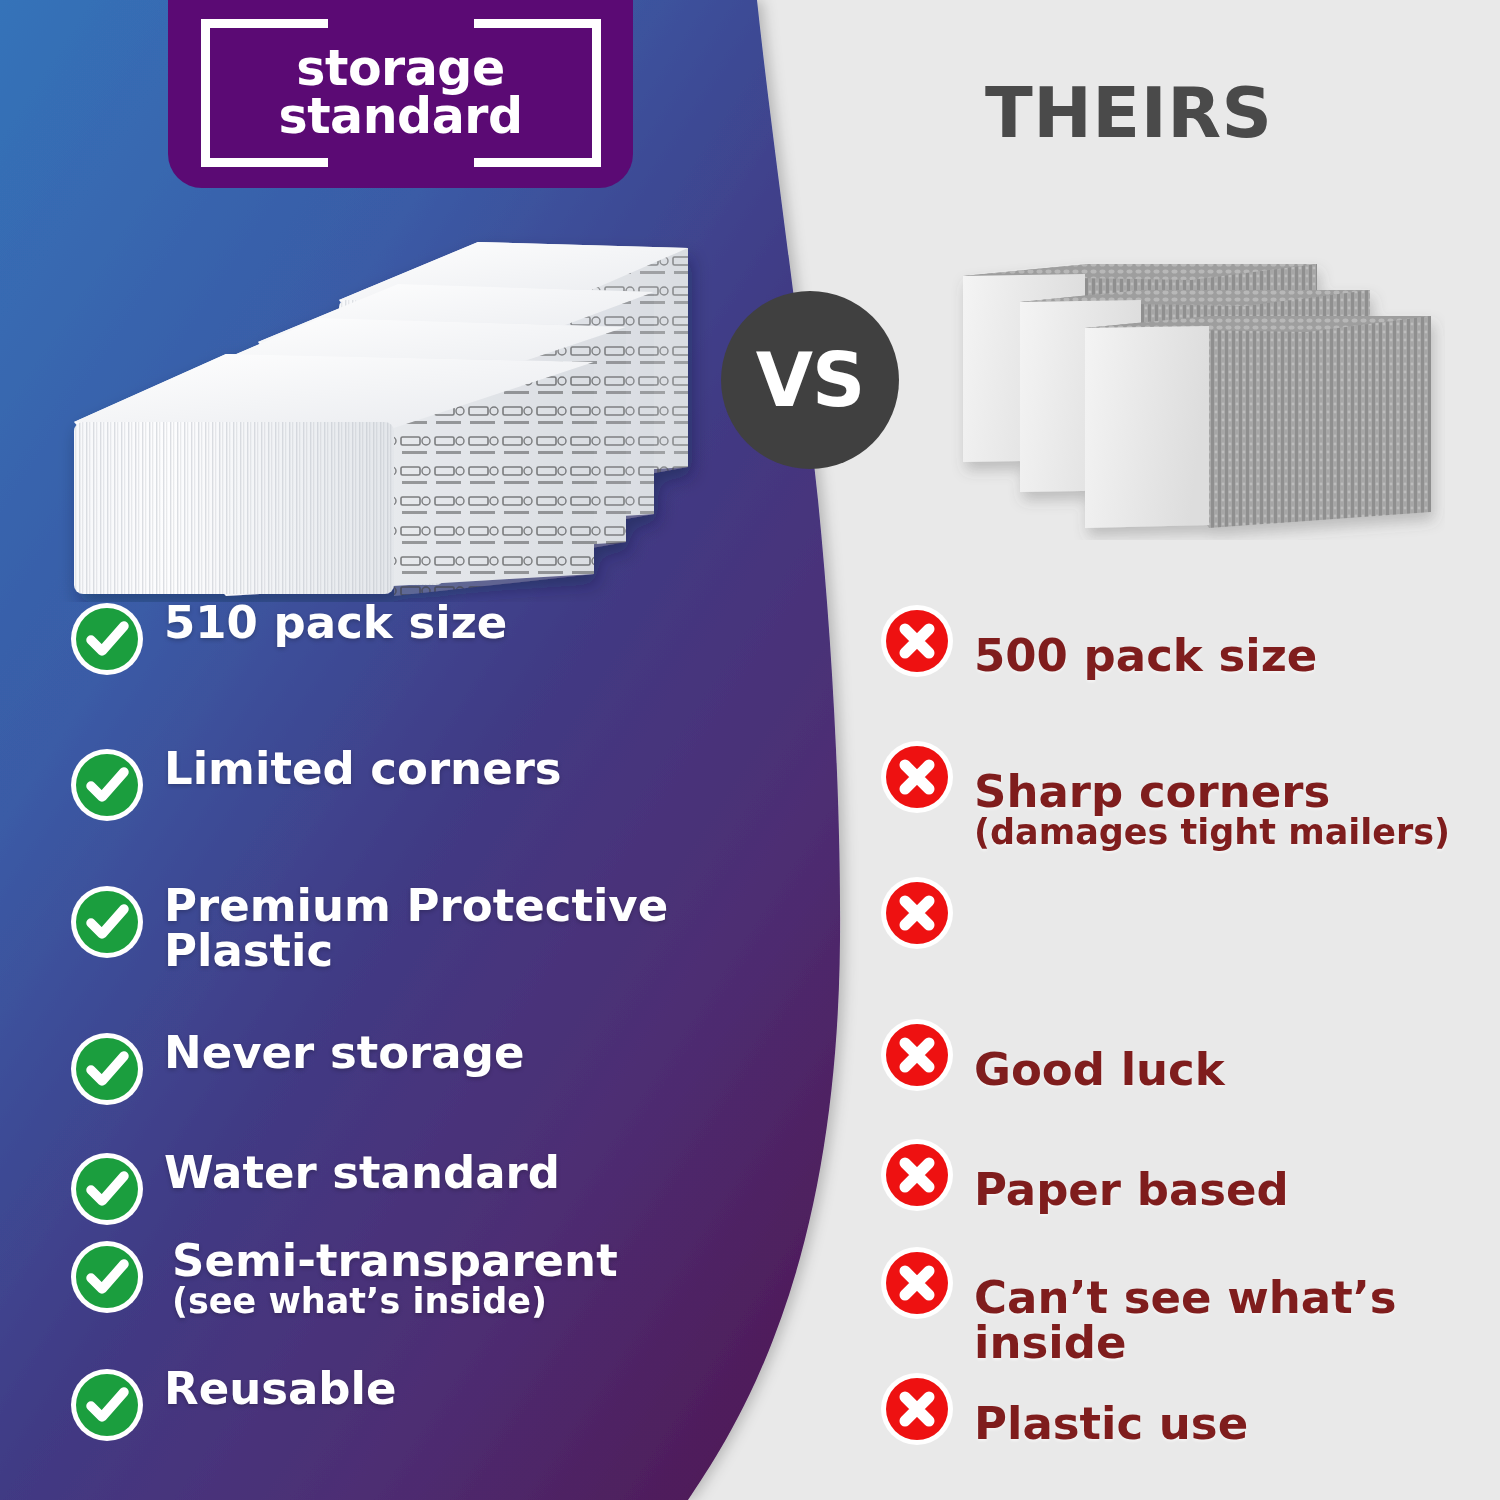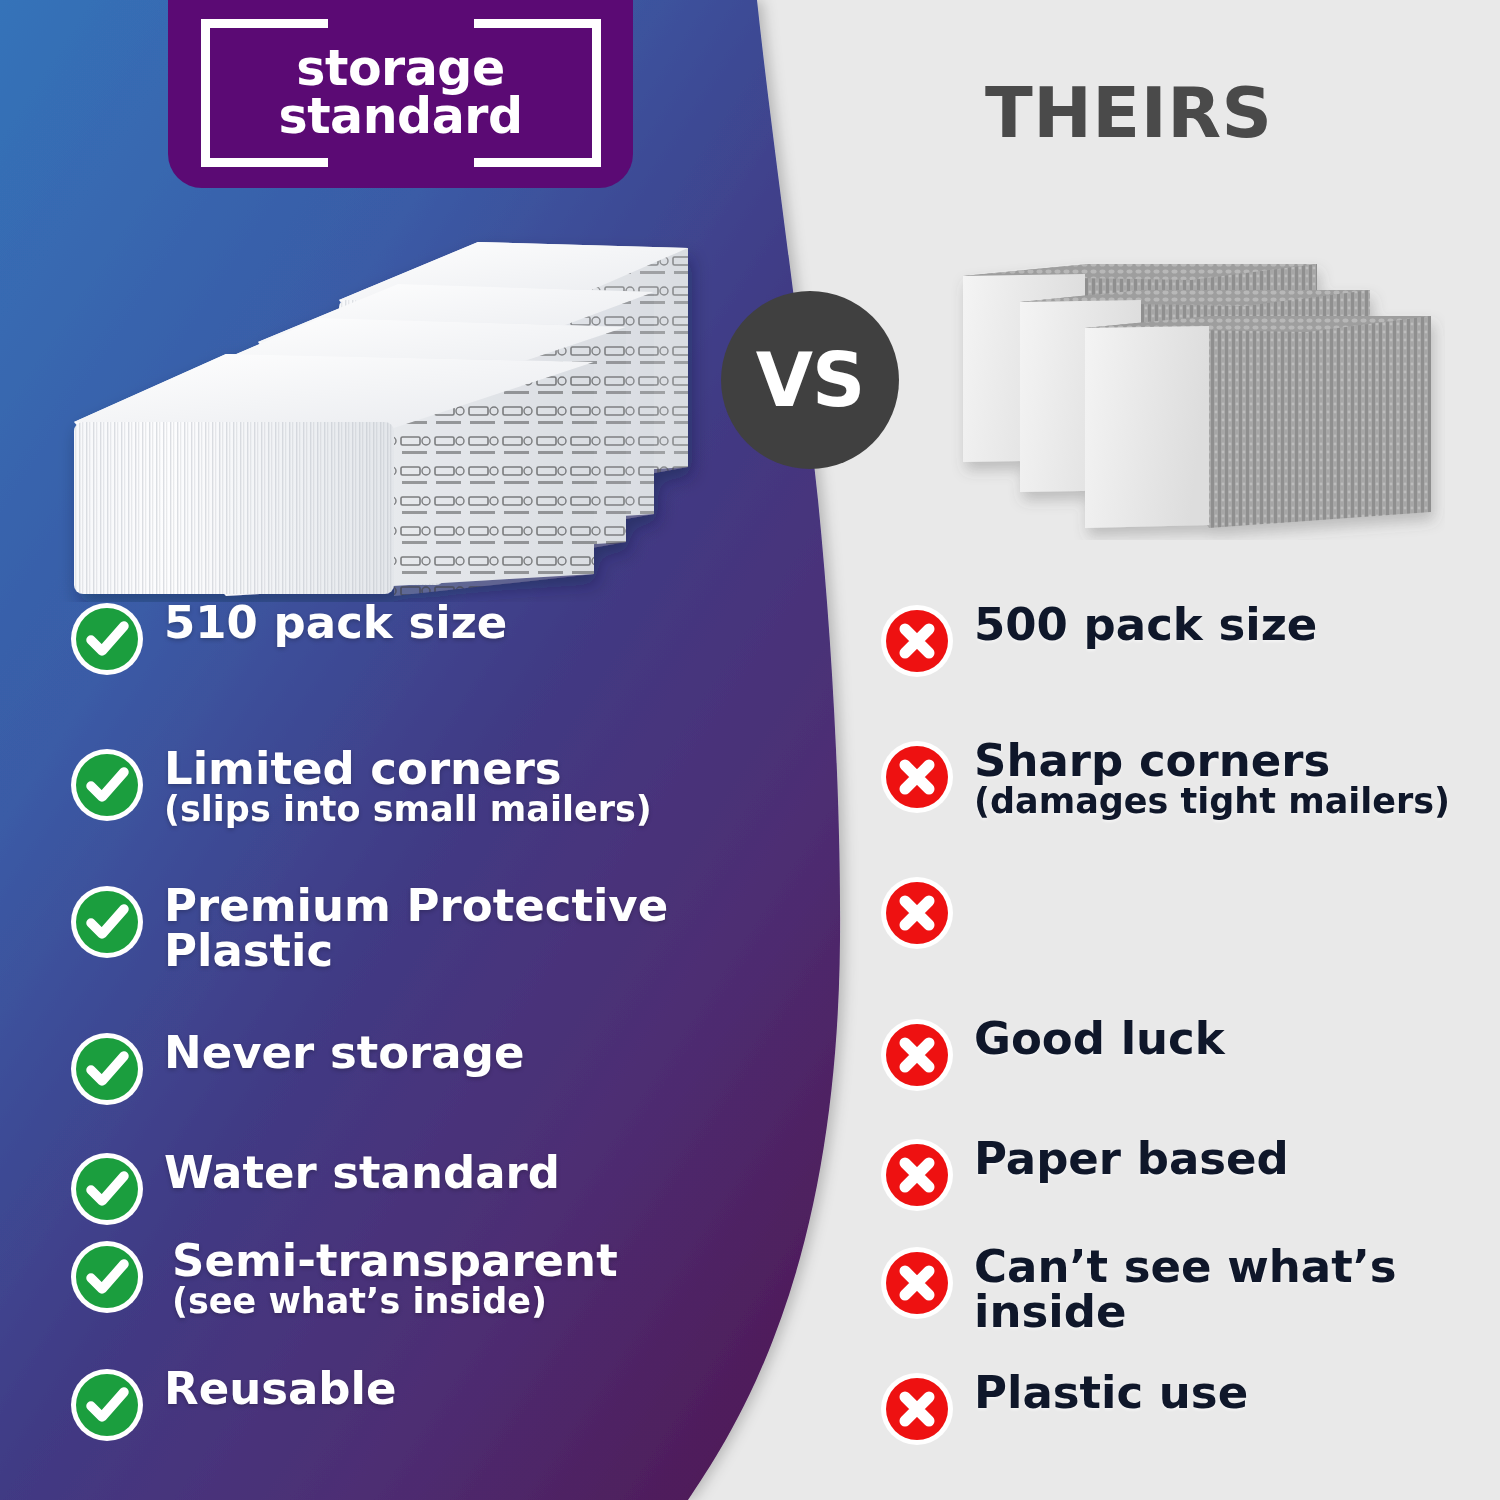--- a/index.html
+++ b/index.html
@@ -107,21 +107,21 @@
   .ico { display:block; width:78px; height:78px; }
 
   .row .label {
     margin-left:18px;
     font-weight:700;
     font-family:"DejaVu Sans", sans-serif;
     line-height:1.0;
     white-space:nowrap;
   }
   .list-left  .label { color:#FFFFFF; text-shadow:0 2px 4px rgba(0,0,0,0.22); }
-  .list-right .label { color:#0f172a; text-shadow:0 2px 3px rgba(255,255,255,0.55); }
+  .list-right .label { color:#7f1d1d; text-shadow:0 2px 3px rgba(255,255,255,0.55);margin-top:31px; }
 
   .label .main { display:block; font-size:45px; }
   .label .sub  { display:block; font-size:35px; margin-top:1px; }
   .label .main.two-line { white-space:normal; }
 </style>
 </head>
 <body>
 
 <div id="stage">
 
@@ -302,21 +302,20 @@
       <div class="row" style="top: 148px;">
         <span class="icon">
           <svg class="ico" viewBox="0 0 78 78" xmlns="http://www.w3.org/2000/svg">
             <circle cx="39" cy="39" r="36" fill="#FFFFFF"></circle>
             <circle cx="39" cy="39" r="31" fill="#1B9E3E"></circle>
             <path d="M23 40 L34 51 L56 26" fill="none" stroke="#FFFFFF" stroke-width="9.5" stroke-linecap="round" stroke-linejoin="round"></path>
           </svg>
         </span>
         <span class="label">
           <span class="main">Limited corners</span>
-          <span class="sub">(slips into small mailers)</span>
         </span>
       </div>
       <div class="row" style="top: 285px;">
         <span class="icon">
           <svg class="ico" viewBox="0 0 78 78" xmlns="http://www.w3.org/2000/svg">
             <circle cx="39" cy="39" r="36" fill="#FFFFFF"></circle>
             <circle cx="39" cy="39" r="31" fill="#1B9E3E"></circle>
             <path d="M23 40 L34 51 L56 26" fill="none" stroke="#FFFFFF" stroke-width="9.5" stroke-linecap="round" stroke-linejoin="round"></path>
           </svg>
         </span>

